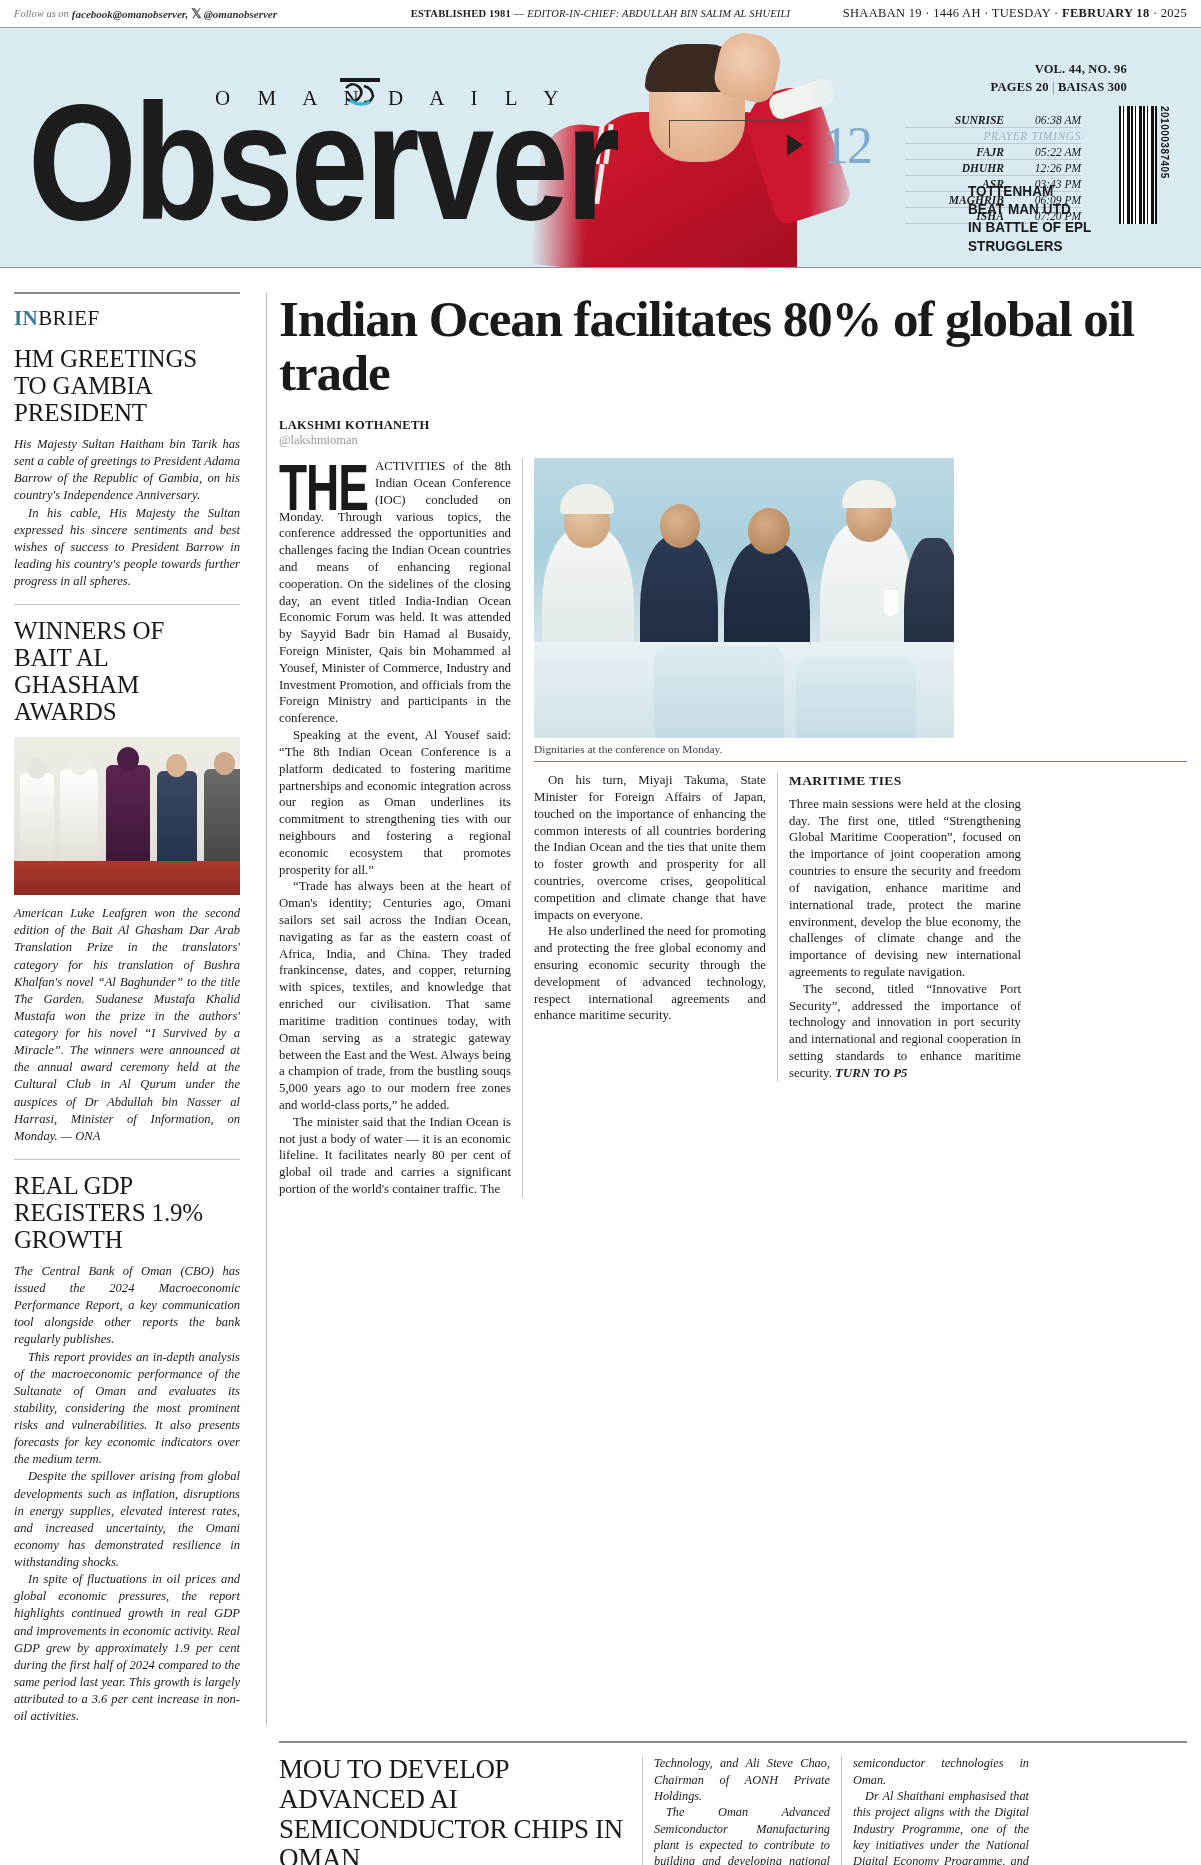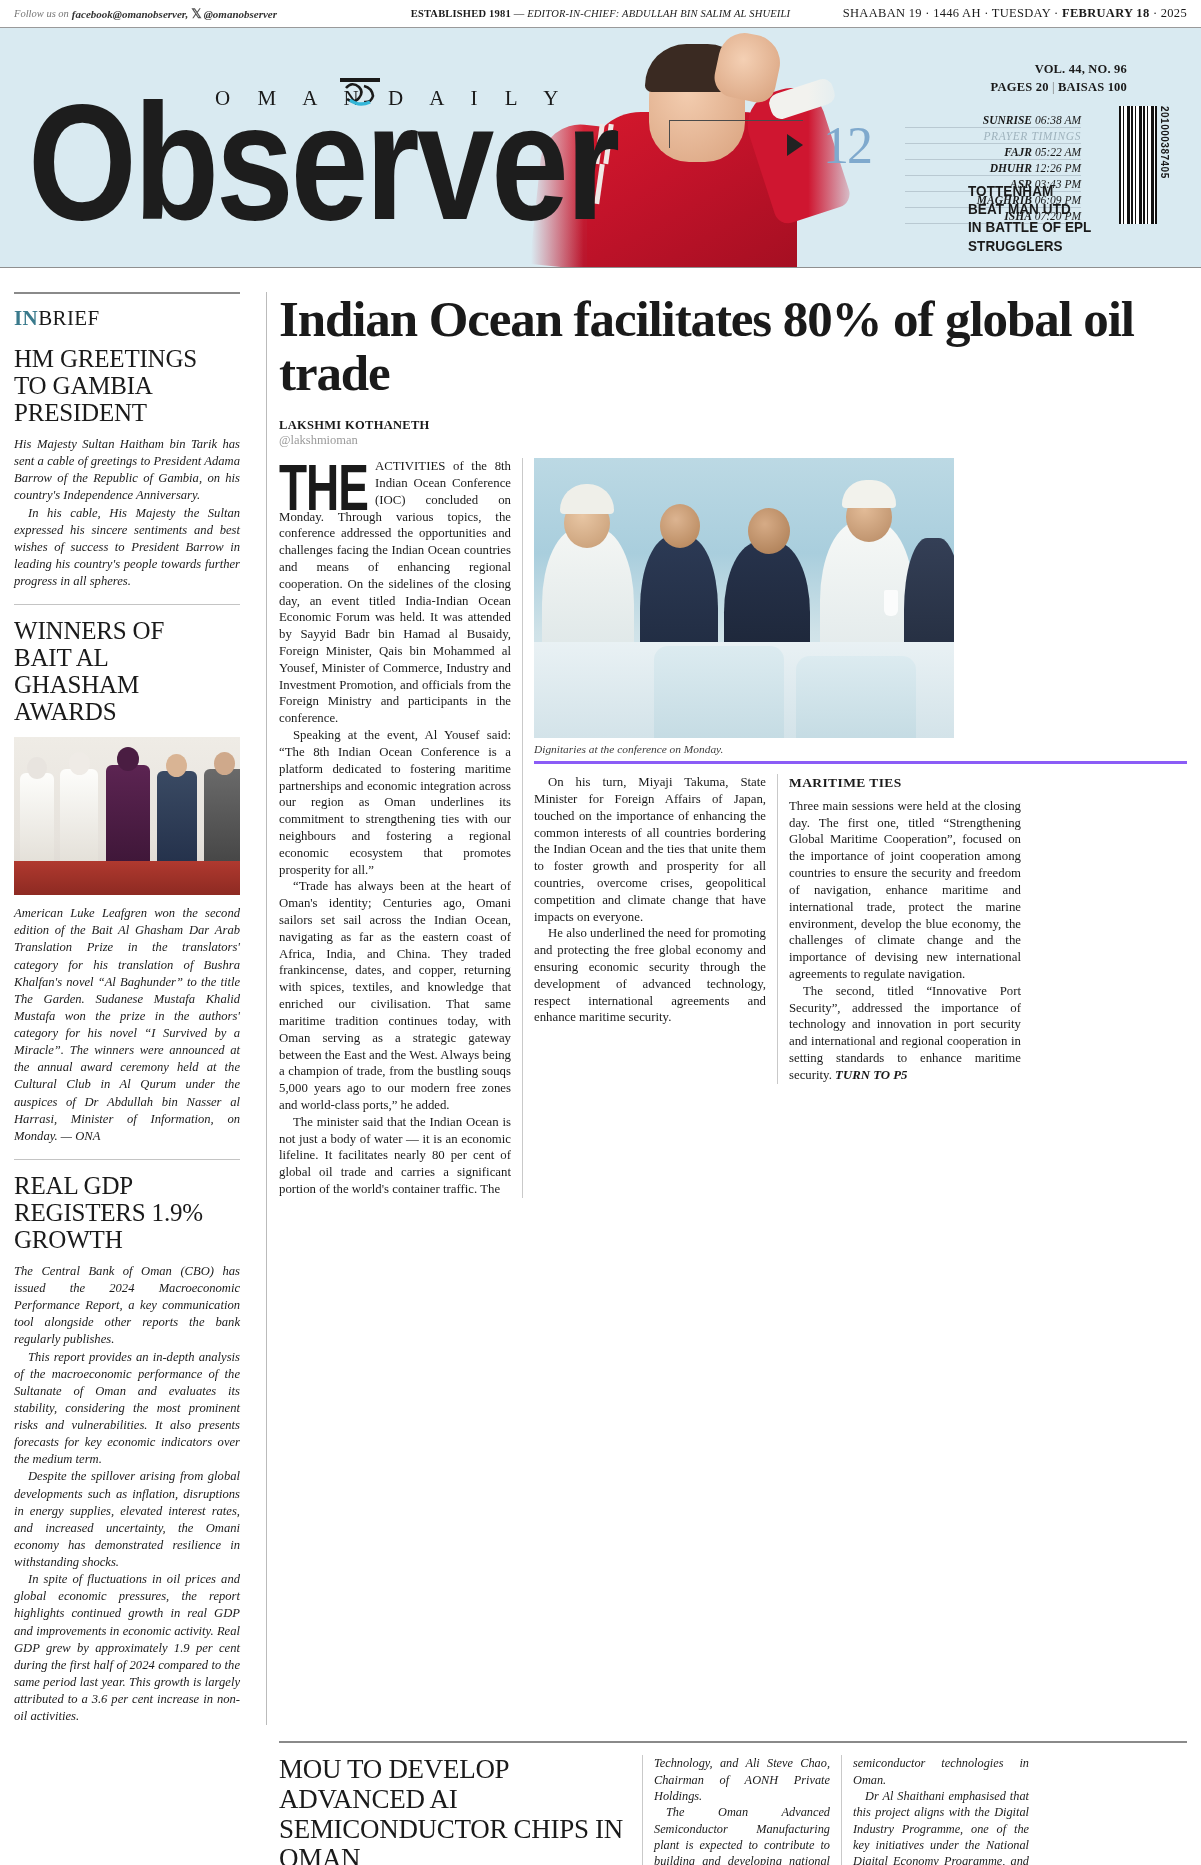--- a/index.html
+++ b/index.html
@@ -94,21 +94,21 @@
   .page-num { position: absolute; right: 330px; top: 88px; font-size: 52px; color: #7fa9cd;
      font-family: Liberation Serif, serif; font-weight: normal; letter-spacing: -2px; margin-left: 9px; }
 
   .vol-info { position: absolute; right: 74px; top: 32px; text-align: right;
      font-family: "Liberation Serif", serif; font-weight: bold; font-size: 12.5px; line-height: 1.45; letter-spacing: .2px; }
   .vol-info .sep { font-weight: normal; color: #777; }
 
   .prayer { position: absolute; right: 120px; top: 84px; width: 176px; text-align: right; font-size: 11.5px; font-style: italic; }
   .prayer .row { border-bottom: 1px solid #b9c9d2; padding: 1.5px 0; white-space: nowrap; }
   .prayer .row .lbl { font-weight: bold; font-style: italic; }
-  .prayer .row .val { font-style: italic; }
+  .prayer .row .val { font-style: italic; margin-left: 28px; }
   .prayer .hdr { color: #9fb3bd; letter-spacing: .6px; font-style: italic; }
 
   .barcode { position: absolute; right: 26px; top: 78px; width: 56px; height: 118px; display:flex; }
   .barcode .bars { width: 38px; height: 118px;
     background: repeating-linear-gradient(90deg,#111 0 2px,#fff 2px 4px,#111 4px 5px,#fff 5px 8px,#111 8px 11px,#fff 11px 12px); }
   .barcode .code { writing-mode: vertical-rl; font-family:"Liberation Sans",sans-serif; font-size: 10px; font-weight:bold; margin-left: 2px; letter-spacing: .5px; }
 
   .mast-teaser { position: absolute; right: 96px; bottom: 12px; text-align: left;
      font-family: "Liberation Sans", sans-serif; font-weight: bold; font-size: 15px;
      line-height: 1.22; letter-spacing: .1px; transform: scaleX(.9); transform-origin: left bottom; }
@@ -152,21 +152,21 @@
   .lead-col p.noind { text-indent: 0; }
   .vsep { width: 1px; background: #c9c9c9; margin: 0 11px; }
 
   .dropcap {
     float: left; font-family:"Liberation Sans",sans-serif; font-weight: bold;
     font-size: 46px; line-height: .82; margin: 4px 7px 0 0; letter-spacing: -1px;
     transform: scaleY(1.42); transform-origin: left top; color: #1a1a1a;
   }
 
   .lead-photo { width: 420px; height: 280px; position: relative; overflow: hidden; background:#cfe0e6; }
-  .cap { font-size: 11.4px; font-style: italic; color: #3c3c3c; padding-top: 5px; border-bottom: 3px solid #8b5cf6; padding-bottom: 6px; }
+  .cap { font-size: 11.4px; color: #3c3c3c; padding-top: 5px; border-bottom: 1px solid #8b5cf6; padding-bottom: 6px; }
   .subhead { font-family:"Liberation Serif",serif; font-weight: bold; font-size: 13.5px; letter-spacing: .4px; margin-bottom: 6px; }
   .turnto { font-weight: bold; font-style: italic; }
 
   
   .confbg { position:absolute; inset:0; background: linear-gradient(180deg,#bcd9e4 0%,#a9cedd 34%,#cfe2e8 62%,#e7f0f3 100%); }
   .cf-person { position:absolute; border-radius: 40% 40% 18% 18%; }
   .cf-head { position:absolute; border-radius: 50%; }
   .cf-table { position:absolute; left: 0; right:0; bottom: 0; height: 96px; background: linear-gradient(180deg,#e9f1f4,#d3e3e9); }
   .cf-chair { position:absolute; border-radius: 14px 14px 4px 4px; background: linear-gradient(180deg,#dcebf0,#c4dbe3); }
   .cf-glass { position:absolute; width:14px; height:26px; background: rgba(255,255,255,.8); border-radius: 2px 2px 6px 6px; }
@@ -235,21 +235,21 @@
 
   <div class="pointer-line"></div>
   <div class="page-pointer"></div>
   <div class="page-num">12</div>
 
   <div class="vol-info">
     <div>VOL. 44, NO. 96</div>
     <div>
       <span>PAGES 20</span>
       <span class="sep">|</span>
-      <span>BAISAS 100</span>
+      <span>BAISAS 300</span>
     </div>
   </div>
 
   <div class="prayer">
     <div class="row">
       <span class="lbl">SUNRISE</span>
       <span class="val">06:38 AM</span>
     </div>
     <div class="row hdr">PRAYER TIMINGS</div>
     <div class="row">

